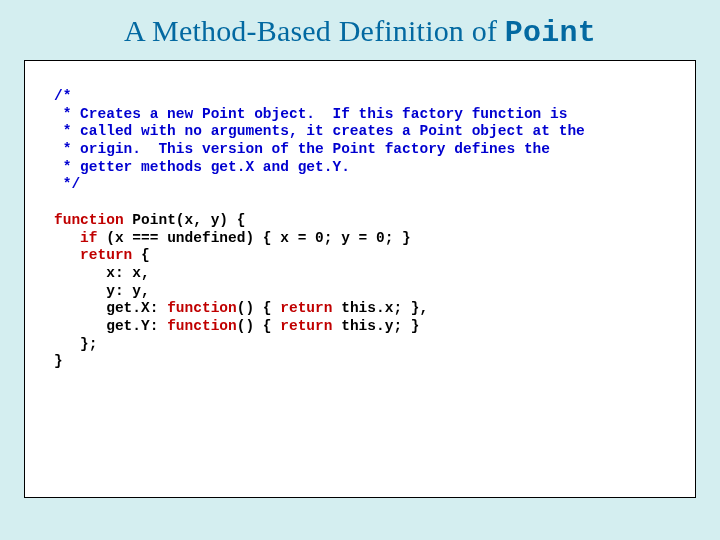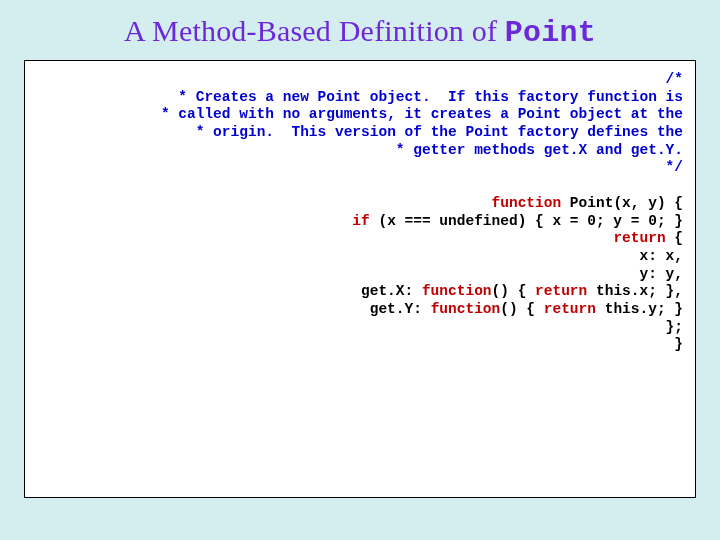--- a/index.html
+++ b/index.html
@@ -16,44 +16,43 @@
   .slide {
     box-sizing: border-box;
     width: 720px;
     height: 540px;
     padding: 14px 24px 24px 24px;
   }
   h1.title {
     margin: 0 0 10px 0;
     font-weight: normal;
     font-size: 30px;
-    color: #6d28d9;
+    color: #0369a1;
     text-align: center;
     letter-spacing: 0.2px;
   }
   h1.title .mono {
     font-family: 'Courier New', Courier, monospace;
     font-weight: bold;
     font-size: 30px;
   }
   .codebox {
     background: #ffffff;
     border: 1px solid #000;
     padding: 10px 12px 12px 12px;
     height: 438px;
     box-sizing: border-box;
   }
   pre.code {
-    margin: 0;
+    margin: 17px;
     font-family: 'Courier New', Courier, monospace;
     font-weight: bold;
     font-size: 14.5px;
     line-height: 1.22;
     white-space: pre;
-    text-align: right;
   }
   .cmt { color: #0000d0; }
   .kw  { color: #c00000; }
   .txt { color: #000000; }
 </style>
 </head>
 <body>
 
 <div class="slide">
   <h1 class="title">

